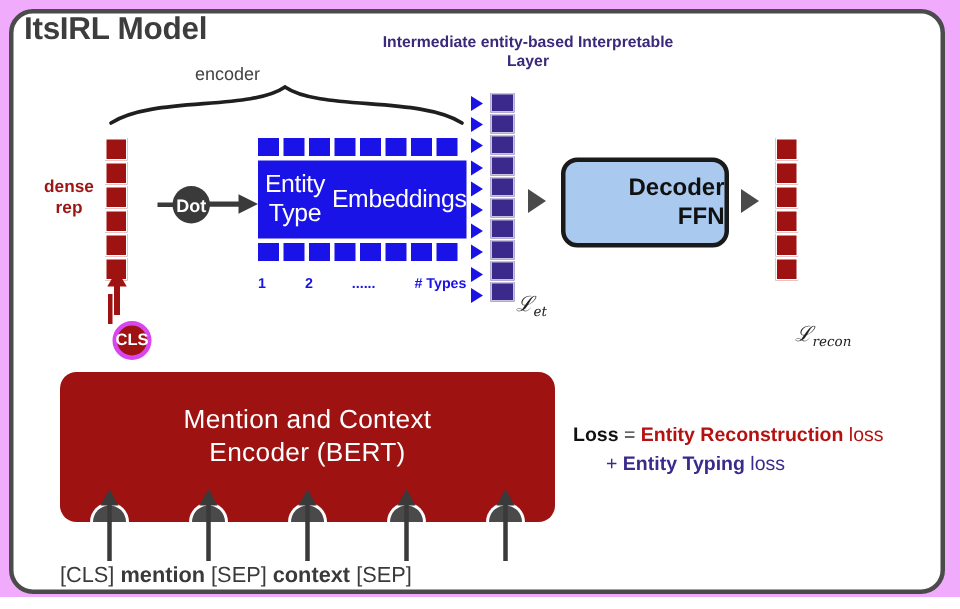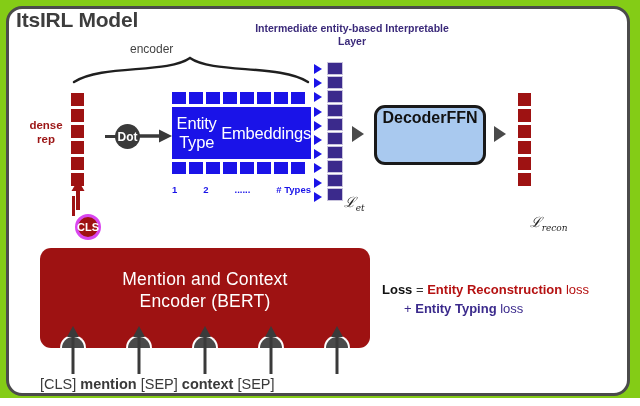--- a/index.html
+++ b/index.html
@@ -1,21 +1,21 @@
 <!DOCTYPE html>
 <html><head>
 <meta charset="utf-8">
 <style>
   html,body{margin:0;padding:0;background:#ffffff;}
   body{font-family:"Liberation Sans",sans-serif;}
 
   #canvas{
     position:relative;
     width:640px;height:398px;
-    background:#84cc16;
+    background:#f0abfc;
     overflow:hidden;
   }
 
   
   #frame{
     position:absolute;
     left:6px;top:6px;
     width:624px;height:390px;
     border:3px solid #4b4b4b;
     border-radius:16px;
@@ -136,22 +136,22 @@
   #arrow-to-red{left:494px;top:126px;}
 
   
   #decoder{
     left:374px;top:105px;
     width:112px;height:60px;
     background:#a9c9ef;
     border:3px solid #1a1a1a;
     border-radius:11px;
     box-sizing:border-box;
-    display:flex;flex-direction:row;
-    align-items:flex-start;justify-content:center;
+    display:flex;flex-direction:column;
+    align-items:flex-end;justify-content:center;
     font-size:16px;font-weight:bold;color:#111;
     line-height:19px;
   }
 
   
   #recon-col{left:517px;top:92px;}
 
   
   #bert{
     left:40px;top:225px;

